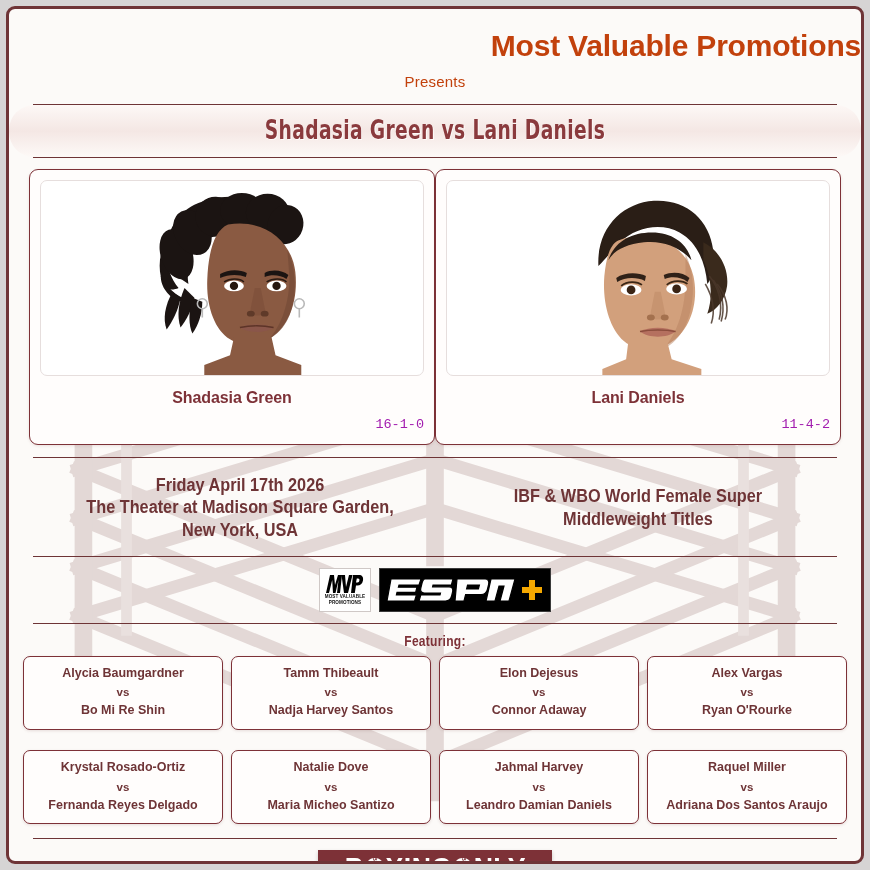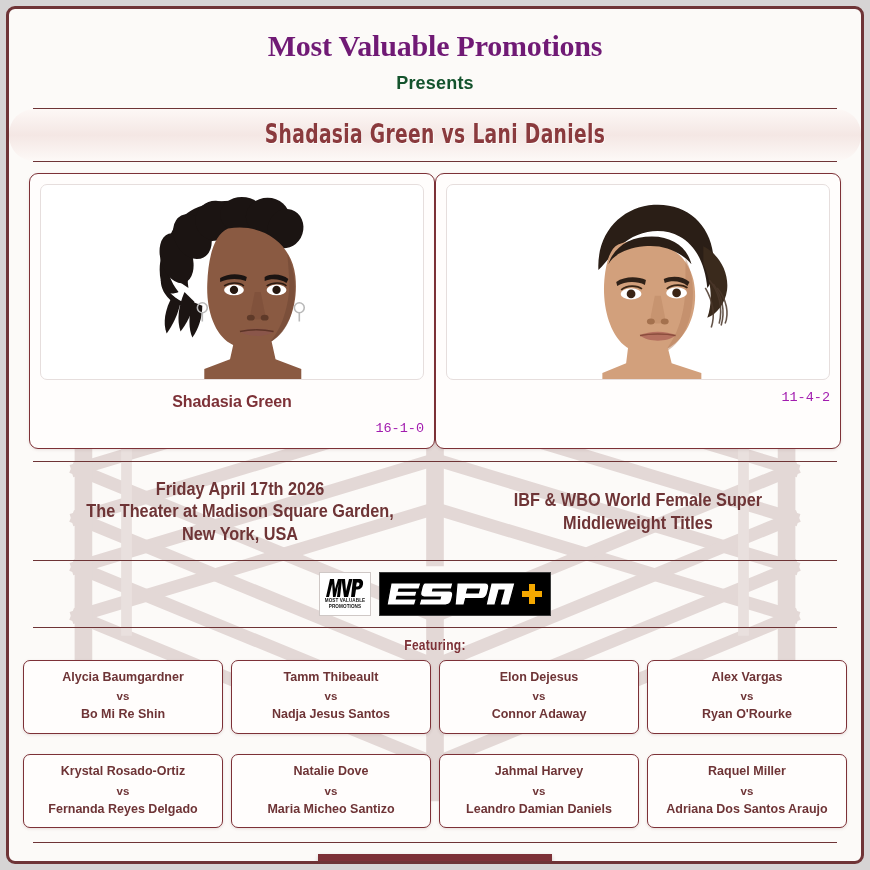--- a/index.html
+++ b/index.html
@@ -47,34 +47,33 @@
   .content {
     position: relative;
     z-index: 2;
     width: 100%;
     height: 100%;
     box-sizing: border-box;
   }
 
   
   .promoter-title {
-    text-align: center;
+    text-align: right;
     font-size: 30px;
     font-weight: bold;
-    color: #701a75;
+    color: #c2410c;
     letter-spacing: -0.2px;
     padding-top: 20px;
     line-height: 1.15;
-    font-family: Liberation Serif, serif;
   }
   .presents {
     text-align: center;
-    font-size: 18px;
-    font-weight: bold;
-    color: #14532d;
+    font-size: 15px;
+    font-weight: normal;
+    color: #c2410c;
     padding-top: 9px;
     letter-spacing: 0.2px;
   }
 
   .rule {
     height: 0;
     border-top: 1.6px solid #6e3436;
     margin: 0 24px;
   }
 
@@ -421,20 +420,21 @@
               <path d="M209 105 C215 100 225 100 230 104" stroke="#3a2616" stroke-width="1.7" fill="none"></path>
 
               <path d="M197 112 L193 132 C192 137 196 140 200 140 C205 140 208 137 207 132 L203 112 Z" fill="#bd8a66" opacity="0.55"></path>
               <ellipse cx="193" cy="138" rx="4" ry="3" fill="#a4714e"></ellipse>
               <ellipse cx="207" cy="138" rx="4" ry="3" fill="#a4714e"></ellipse>
 
               <path d="M182 152 C191 147 209 147 218 152 C209 159 191 159 182 152 Z" fill="#b5705f"></path>
               <path d="M182 152 C192 150 208 150 218 152" stroke="#8a4c3c" stroke-width="1.4" fill="none"></path>
             </svg>
           </div>
+          <div class="fighter-name">Lani Daniels</div>
           <div class="fighter-record">11-4-2</div>
         </div>
 
       </div>
 
       <div style="height:12px"></div>
       <div class="rule"></div>
 
       <div class="event-row">
         <div class="event-left">
@@ -494,21 +494,21 @@
 
         <div class="bout-card">
           <div class="bout-fighter">Alycia Baumgardner</div>
           <div class="bout-vs">vs</div>
           <div class="bout-fighter">Bo Mi Re Shin</div>
         </div>
 
         <div class="bout-card">
           <div class="bout-fighter">Tamm Thibeault</div>
           <div class="bout-vs">vs</div>
-          <div class="bout-fighter">Nadja Jesus Santos</div>
+          <div class="bout-fighter">Nadja Harvey Santos</div>
         </div>
 
         <div class="bout-card">
           <div class="bout-fighter">Elon Dejesus</div>
           <div class="bout-vs">vs</div>
           <div class="bout-fighter">Connor Adaway</div>
         </div>
 
         <div class="bout-card">
           <div class="bout-fighter">Alex Vargas</div>

